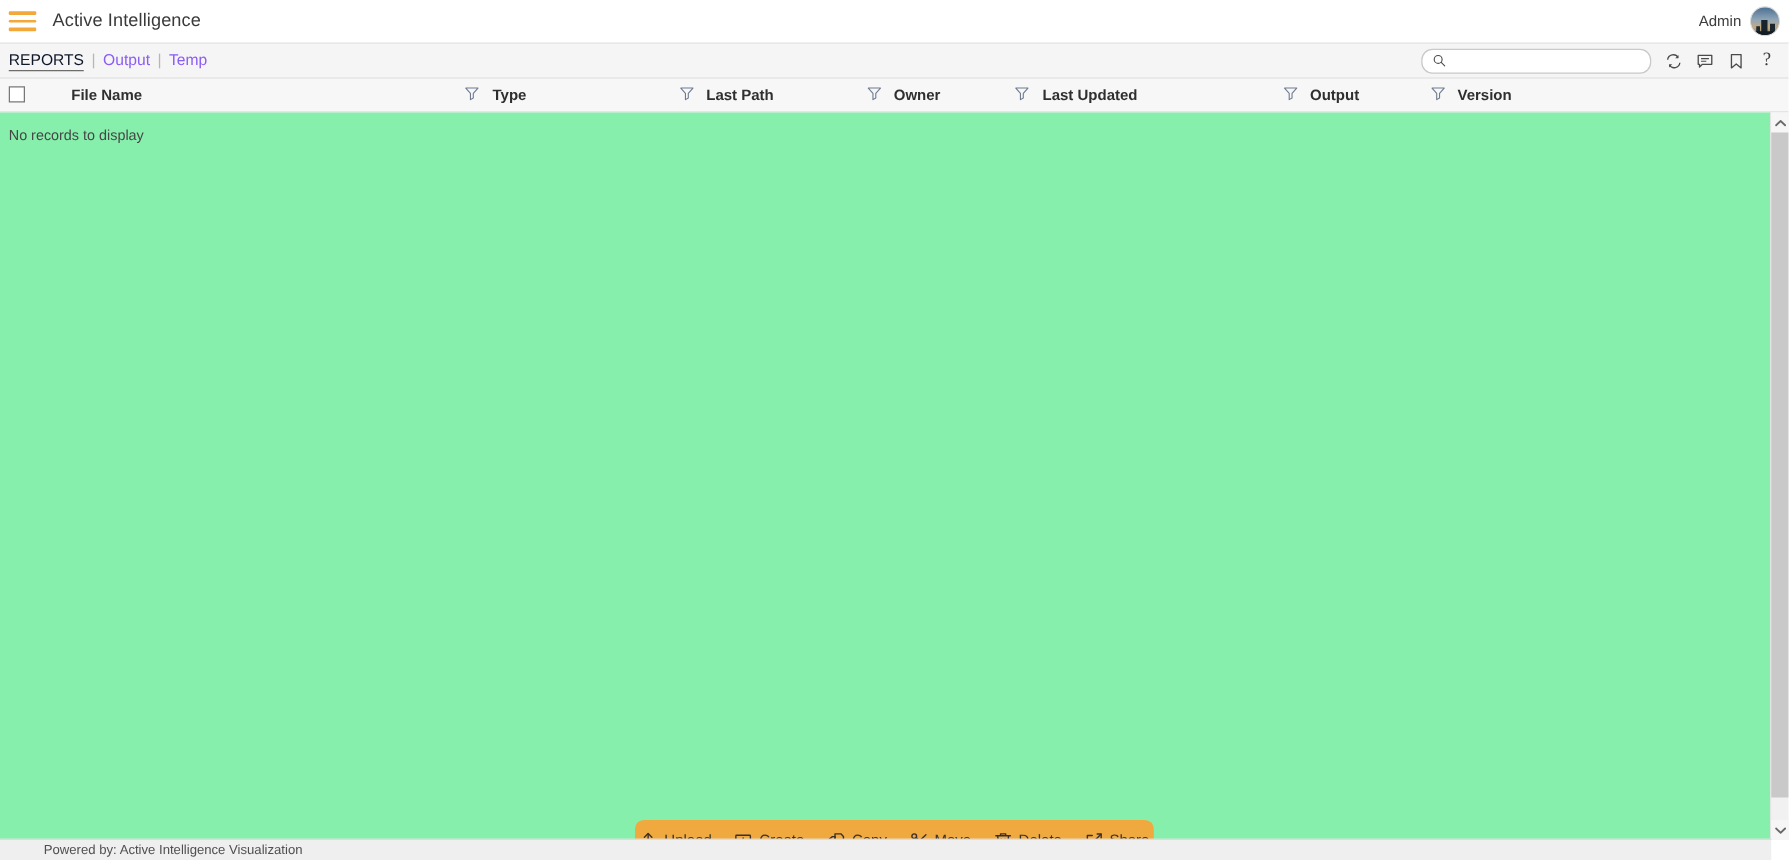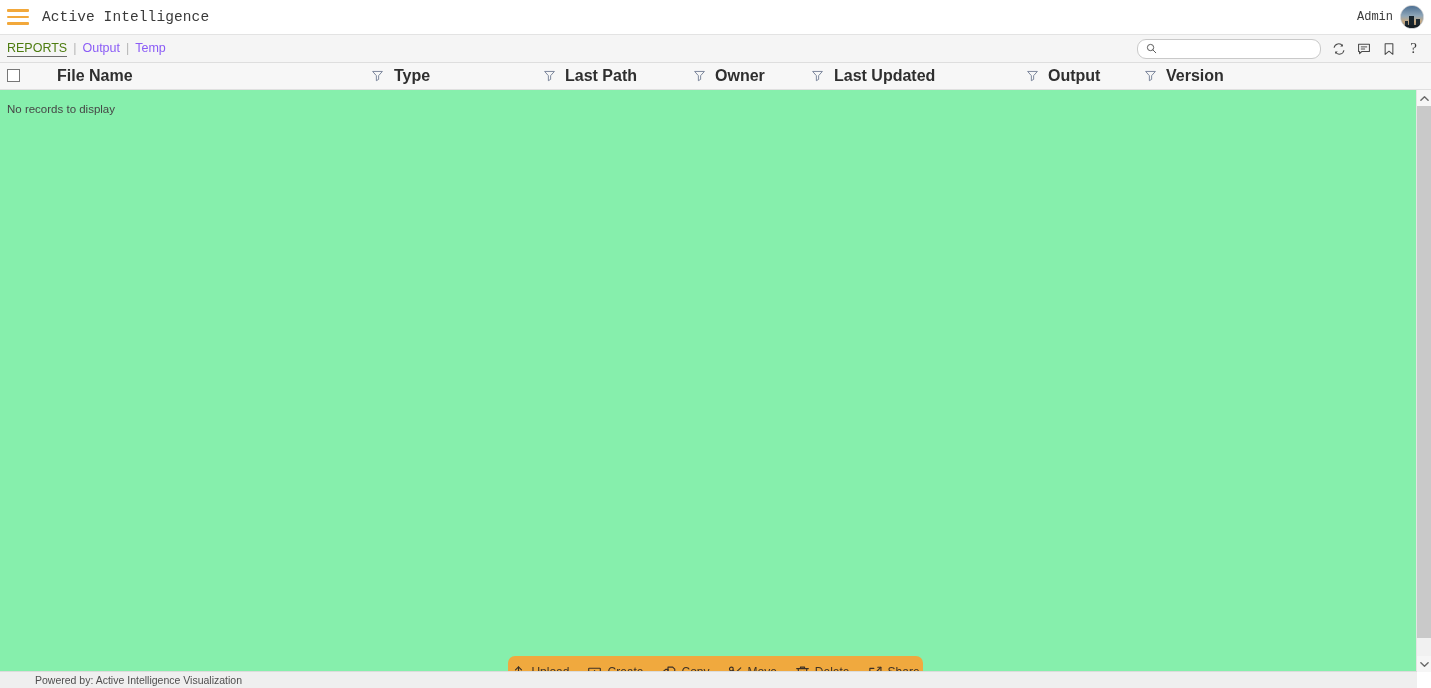--- a/index.html
+++ b/index.html
@@ -26,21 +26,20 @@
 
   
   .topbar {
     position: absolute;
     left: 0; top: 0;
     width: 1431px;
     height: 34px;
     background: #ffffff;
     display: flex;
     align-items: center;
-    font-family: Liberation Mono, monospace;
   }
   .hamburger {
     width: 22px;
     height: 16px;
     margin-left: 7px;
     display: flex;
     flex-direction: column;
     justify-content: space-between;
     cursor: pointer;
   }
@@ -128,21 +127,21 @@
     align-items: baseline;
     padding-left: 7px;
     font-size: 12.5px;
   }
   .crumb {
     color: #8b5cf6;
     white-space: nowrap;
     cursor: pointer;
   }
   .crumb.active {
-    color: #4d7c0f;
+    color: #0f172a;
     border-bottom: 1px solid #6d6d6d;
     padding-bottom: 1px;
   }
   .crumb-sep {
     color: #b6b6b6;
     margin: 0 6px;
     font-size: 12.5px;
   }
   .crumbbar-right {
     margin-left: auto;
@@ -199,21 +198,21 @@
     background: #f7f7f7;
     border-bottom: 1px solid #e0e0e0;
     box-sizing: border-box;
   }
   .hcell {
     position: absolute;
     top: 0;
     height: 26px;
     display: flex;
     align-items: center;
-    font-size: 16px;
+    font-size: 12px;
     font-weight: bold;
     color: #2f2f2f;
     white-space: nowrap;
   }
   .hfilter {
     position: absolute;
     top: 5px;
     width: 14px;
     height: 16px;
     cursor: pointer;

